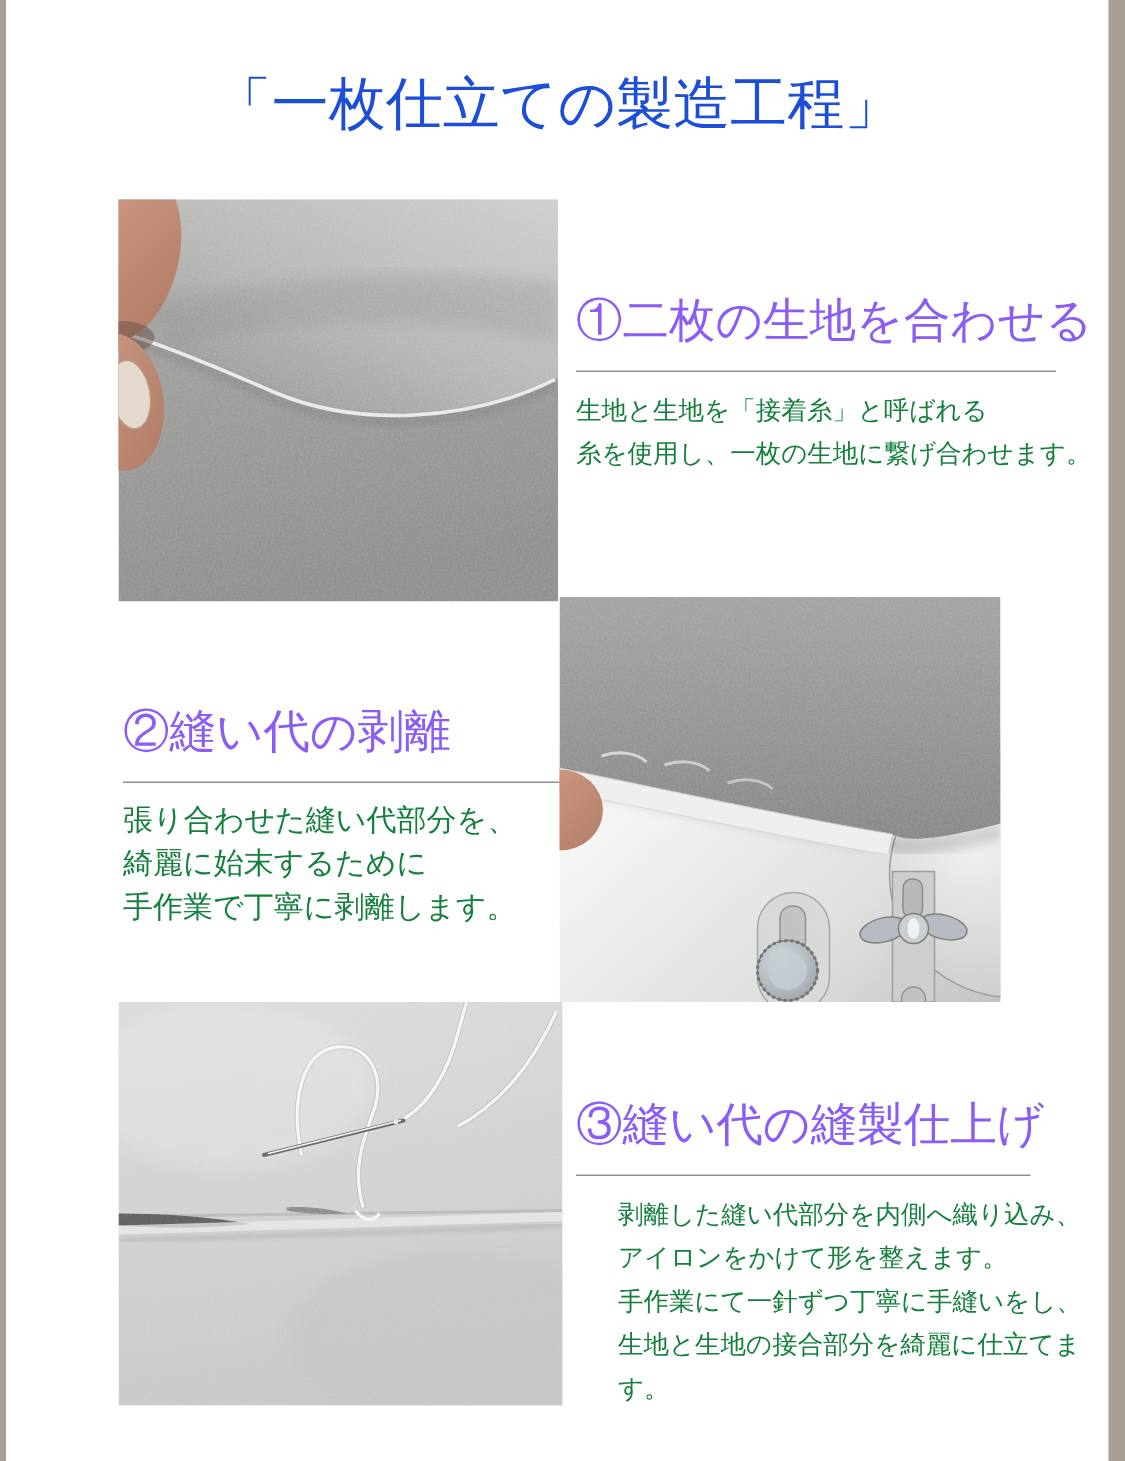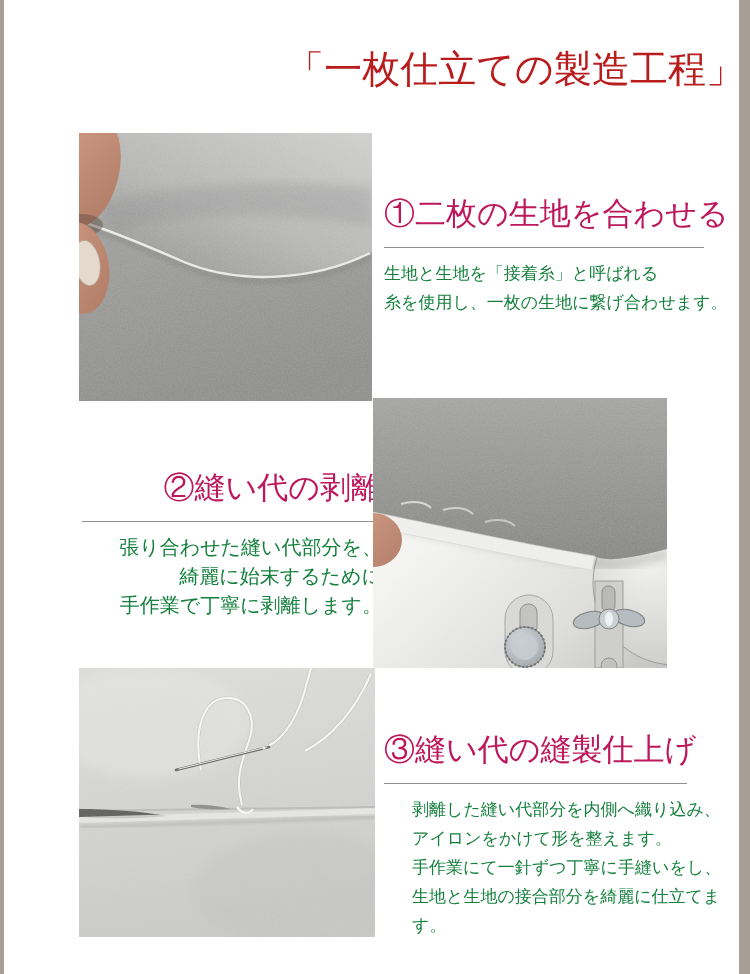--- a/index.html
+++ b/index.html
@@ -6,39 +6,39 @@
   .page{
     position:relative;width:750px;height:974px;background:#ffffff;overflow:hidden;
     font-family:"Liberation Serif","DejaVu Serif",serif;
   }
   .edge{position:absolute;top:0;bottom:0;background:#a79e95;}
   .edge-left{left:0;width:4px;}
   .edge-right{right:0;width:11px;}
 
   .title{
     position:absolute;top:44px;left:0;right:6px;margin:0;
-    text-align:right;font-size:38px;font-weight:400;color:#b91c1c;letter-spacing:0;
+    text-align:center;font-size:38px;font-weight:400;color:#1d4ed8;letter-spacing:0;
   }
 
   .photo{position:absolute;margin:0;padding:0;line-height:0;}
   #photo1{left:79px;top:133px;}
   #photo2{left:373px;top:398px;}
   #photo3{left:79px;top:668px;}
   .photo svg{display:block;}
 
   .step{position:absolute;}
-  .step h2{margin:0;font-size:31px;font-weight:400;color:#be185d;line-height:1.4;letter-spacing:0;}
+  .step h2{margin:0;font-size:31px;font-weight:400;color:#8b5cf6;line-height:1.4;letter-spacing:0;}
   .step .rule{height:1px;background:#909090;margin-top:12px;}
   .step p{margin:11px 0 0;color:#15803d;white-space:pre-line;}
 
   #step1{left:384px;top:192px;width:350px;}
   #step1 .rule{width:320px;}
   #step1 p{font-size:17px;line-height:29px;}
 
-  #step2{left:82px;top:466px;width:300px;text-align:right;}
+  #step2{left:82px;top:466px;width:300px;}
   #step2 .rule{width:292px;}
   #step2 p{font-size:20px;line-height:29px;}
 
   #step3{left:384px;top:728px;width:356px;}
   #step3 .rule{width:303px;}
   #step3 p{font-size:17px;line-height:29px;margin-left:28px;}
 </style>
 </head>
 <body>
 

